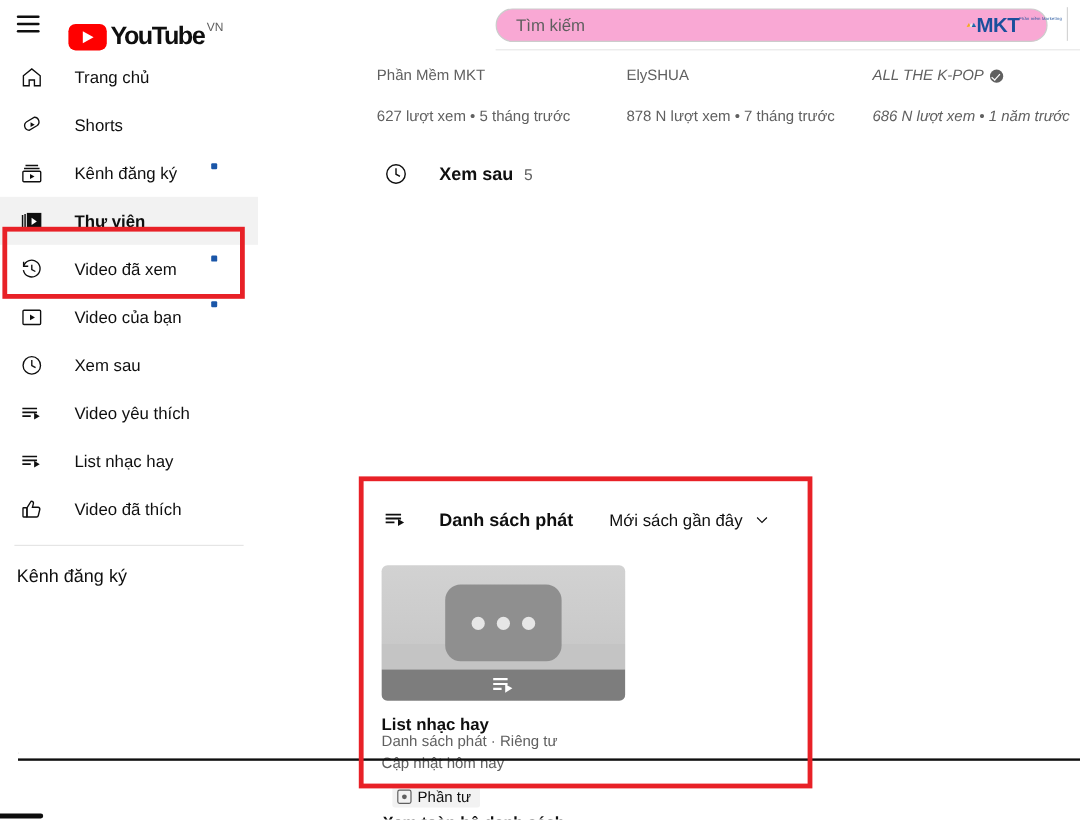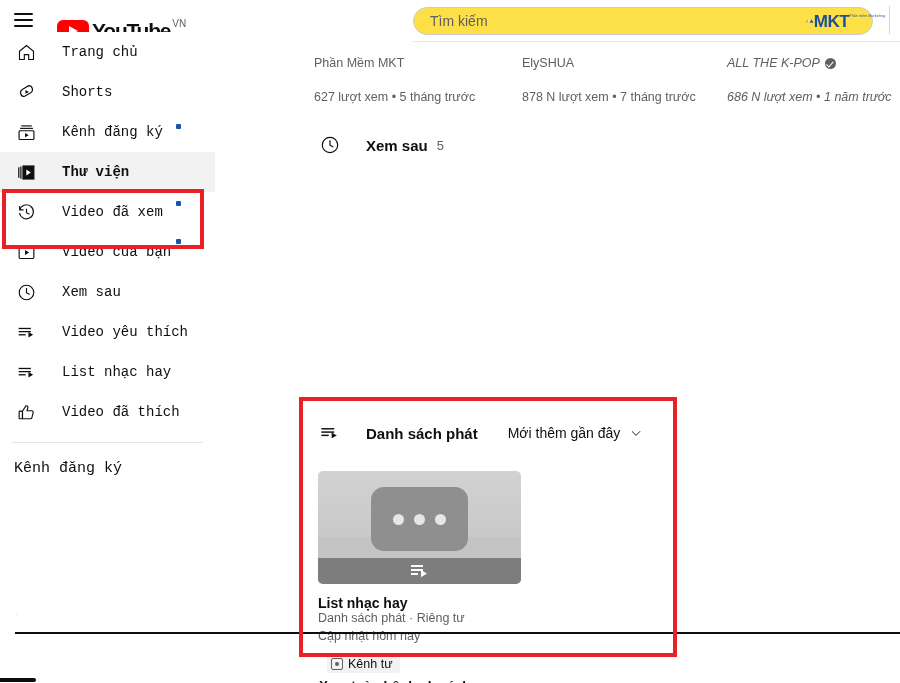--- a/index.html
+++ b/index.html
@@ -48,21 +48,21 @@
   }
   #yt-country {
     font-size: 10px; color: #606060; margin-left: 2px; margin-top: 0px;
   }
 
   #searchbar {
     position: absolute; left: 413px; top: 7px;
     width: 460px; height: 28px;
     border: 1px solid #cccccc;
     border-radius: 16px;
-    background: #fde047;
+    background: #f9a8d4;
   }
   #search-input {
     position: absolute; left: 16px; top: 0; height: 26px;
     border: none; outline: none; background: transparent;
     font-size: 14px; color: #606060; width: 380px;
     font-family: "Liberation Sans", sans-serif;
   }
   #search-input::placeholder { color: #5e5e5e; opacity: 1; }
 
   
@@ -83,23 +83,22 @@
     position: absolute; left: 889px; top: 6px;
     width: 1px; height: 28px; background: #d4d4d4;
   }
   #header-rule {
     position: absolute; left: 413px; top: 41px; width: 487px; height: 1px;
     background: #e8e8e8;
   }
 
   
   #sidebar {
-    position: absolute; left: 0; top: 32px; width: 215px; height: 639px;
+    position: absolute; left: 0; top: 44px; width: 215px; height: 639px;
     background: #ffffff;
-    font-family: Liberation Mono, monospace;
   }
   .nav-item {
     position: relative; display: flex; align-items: center;
     height: 40px; padding-left: 14px; cursor: pointer;
   }
   .nav-icon {
     width: 24px; height: 24px; flex: 0 0 24px;
     display: flex; align-items: center; justify-content: center;
     color: #0f0f0f;
   }
@@ -437,21 +436,21 @@
         <svg width="22" height="22" viewBox="0 0 24 24" fill="none" stroke="#0f0f0f" stroke-width="1.6">
           <line x1="2.6" y1="7.4" x2="16.6" y2="7.4"></line>
           <line x1="2.6" y1="11" x2="16.6" y2="11"></line>
           <line x1="2.6" y1="14.6" x2="10.6" y2="14.6"></line>
           <path d="M13.8 11.4 L19.4 14.6 L13.8 17.8 Z" fill="#0f0f0f" stroke="none"></path>
         </svg>
       </div>
       <div class="section-title">Danh sách phát</div>
 
       <div id="sort-control">
-        <span>Mới thêm gần đây</span>
+        <span>Mới sách gần đây</span>
         <span id="chevron">
           <svg width="14" height="14" viewBox="0 0 24 24" fill="none" stroke="#0f0f0f" stroke-width="1.6">
             <polyline points="5,9 12,16 19,9"></polyline>
           </svg>
         </span>
       </div>
     </div>
 
     <div id="playlist-card">
       <div id="thumb">
@@ -470,21 +469,21 @@
         </div>
       </div>
       <div id="pl-title">List nhạc hay</div>
       <div id="pl-sub1">Danh sách phát · Riêng tư</div>
       <div id="pl-sub2">Cập nhật hôm nay</div>
     </div>
   </div>
 
   <div id="privacy-chip">
     <span class="chip-ico"></span>
-    <span class="chip-txt">Kênh tư</span>
+    <span class="chip-txt">Phần tư</span>
   </div>
 
   <div id="see-all">Xem toàn bộ danh sách</div>
 </div>
 
 <div id="content-rule"></div>
 
 <div class="redbox" id="redbox-library"></div>
 <div class="redbox" id="redbox-playlist"></div>
 

